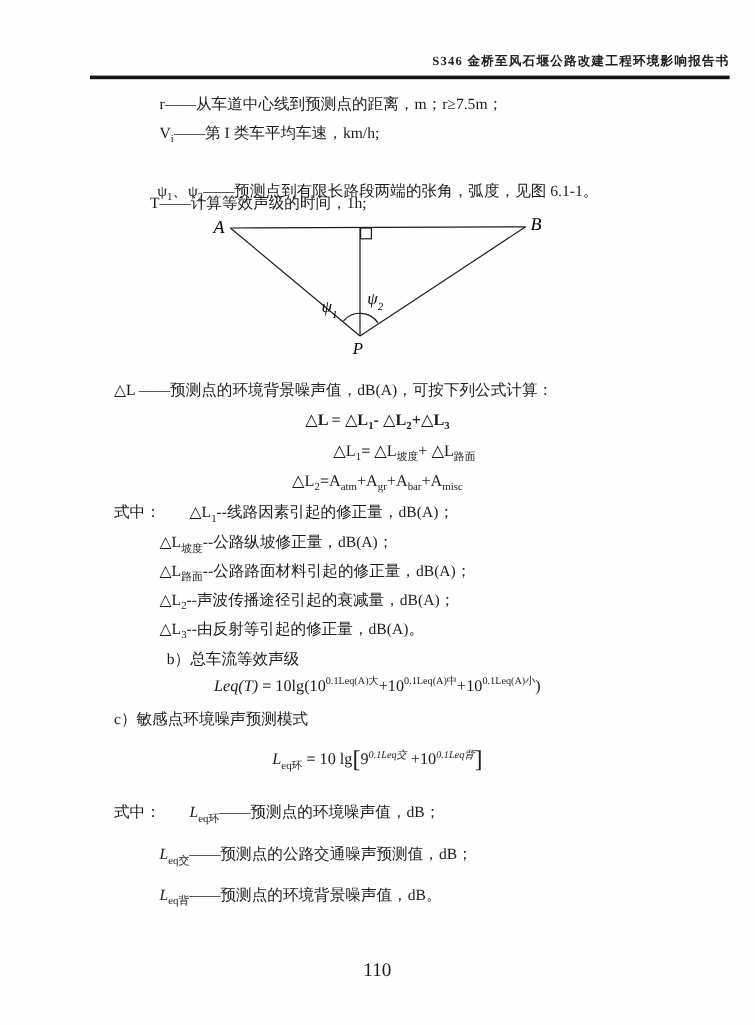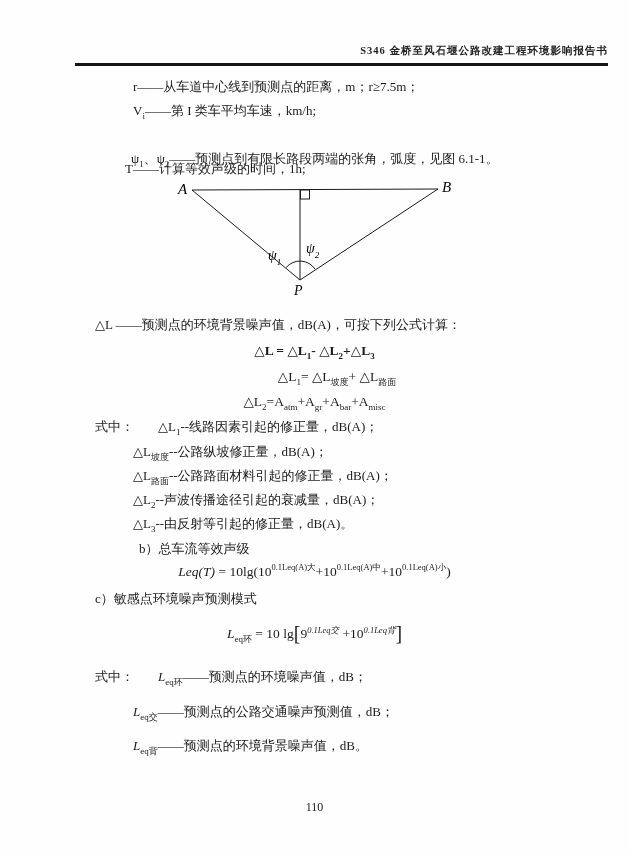--- a/index.html
+++ b/index.html
@@ -20,21 +20,21 @@
   }
   .bodyline{font-size:13px;line-height:17px;}
   .defrow sub,.whererow sub{font-size:9px;}
   .caption{left:0;right:0;top:294px;text-align:center;font-weight:bold;font-size:13.5px;}
   .formula{left:0;right:0;text-align:center;font-size:13.5px;}
   .formula sub{font-size:9px;}
   .formula sup{font-size:8.5px;}
   .ital{font-style:italic;margin-top:39px;}
   .bigbracket{font-size:20px;vertical-align:-2px;font-weight:400;}
   .wherelabel{margin-right:24px;}
-  .pagenum{left:0;right:0;top:800px;text-align:center;font-size:12px;}
+  .pagenum{left:0;right:0;top:800px;text-align:center;font-size:16px;}
   svg text{font-family:"Liberation Serif","DejaVu Serif",serif;}
 </style>
 </head>
 <body>
 
 <div class="page">
 
   <div class="abs hdr">
     <span>S346 金桥至风石堰公路改建工程环境影响报告书</span>
   </div>

